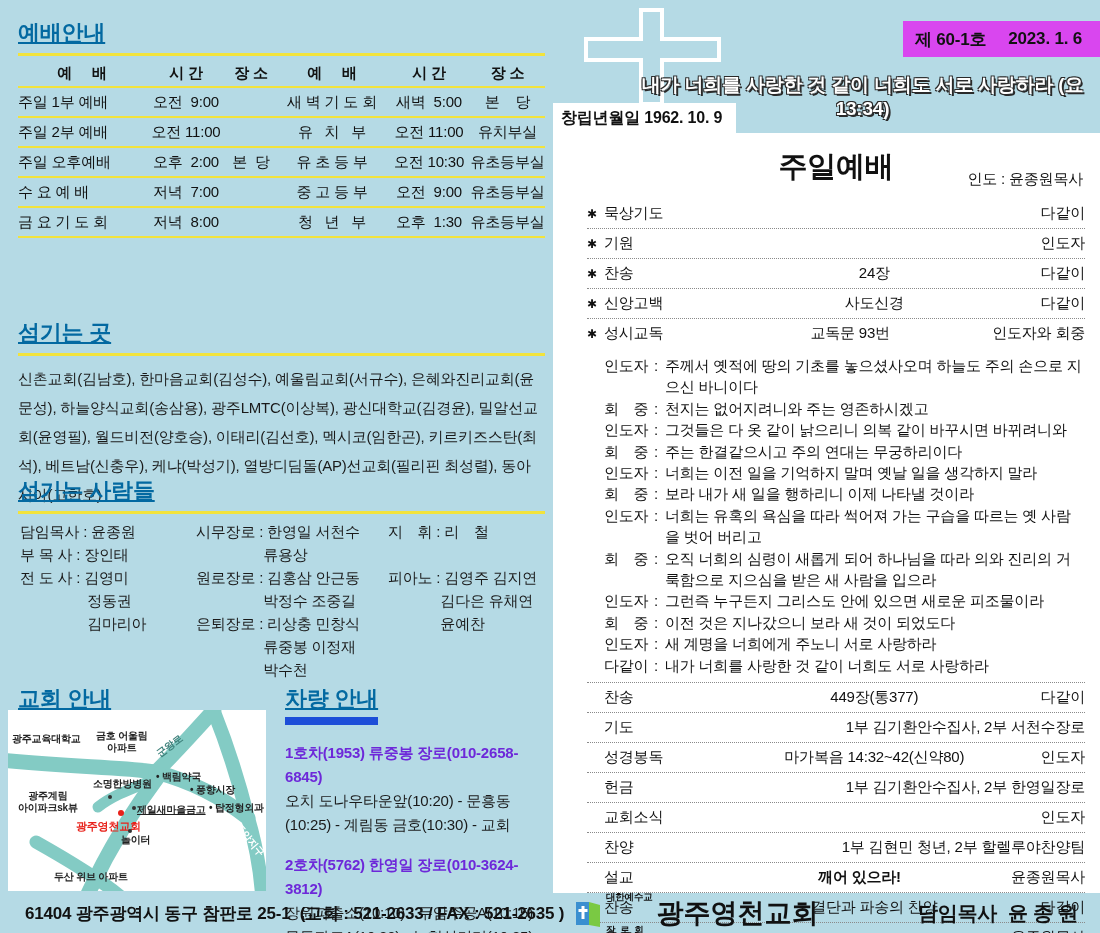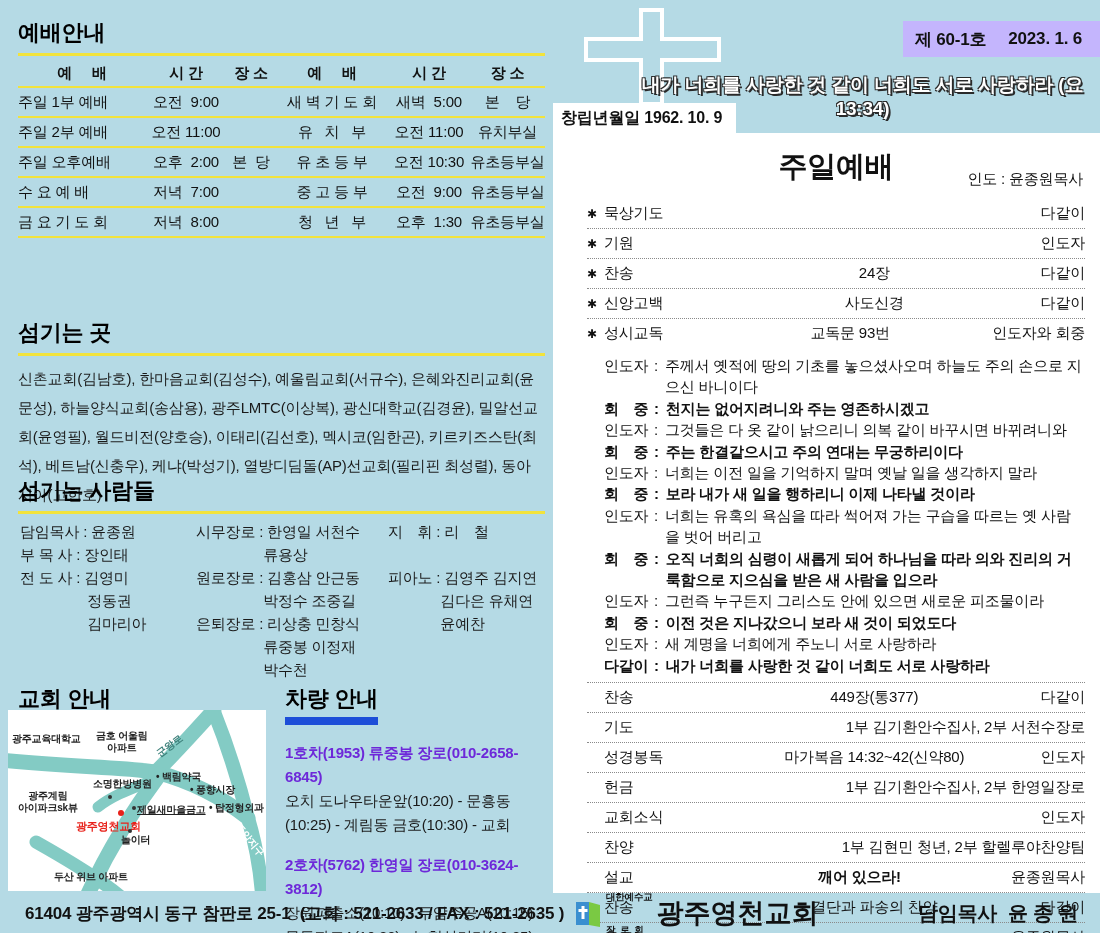--- a/index.html
+++ b/index.html
@@ -4,21 +4,21 @@
 <style>
   html,body{margin:0;padding:0;}
   body{
     width:1100px;height:933px;position:relative;overflow:hidden;
     background:#b5dae5;
     font-family:"Liberation Sans","DejaVu Sans",sans-serif;
     color:#111;letter-spacing:-0.2px;
   }
   
   .sec{position:absolute;}
-  .sec-title{font-size:22px;font-weight:bold;color:#000000;}
+  .sec-title{font-size:22px;font-weight:bold;color:#0369a1;text-decoration:underline;}
   .yellow-rule{border-bottom:3px solid #f2e33c;padding-bottom:5px;}
   .cyan-under{display:inline-block;border-bottom:8px solid #1d4ed8;padding-bottom:3px;}
 
   #worship-info{left:18px;top:18px;width:527px;}
   .wtable{margin-top:4px;}
   .wrow{display:grid;grid-template-columns:128px 80px 50px 112px 82px 75px;
         border-bottom:2px solid #f2e33c;align-items:center;height:28px;}
   .wrow span{font-size:15px;white-space:pre;text-align:center;}
   .wrow span:nth-child(1){text-align:left;}
   .wrow.hdr{height:26px;font-weight:bold;}
@@ -57,21 +57,21 @@
   .mdot-bank{left:124px;top:96px;}
   .mdot-playground{left:120px;top:119px;}
   .mdot-church{left:110px;top:100px;width:6px;height:6px;background:#e8211a;}
 
   #bus-guide{left:285px;top:684px;width:262px;}
   .bus-block{margin-top:16px;font-size:15px;line-height:24px;color:#1a1a1a;}
   .bus-block .bname{font-weight:bold;color:#6d28d9;}
 
   
   #cross-icon{position:absolute;left:584px;top:8px;}
-  #issue-box{position:absolute;left:903px;top:21px;width:197px;height:36px;background:#c4b5fd;
+  #issue-box{position:absolute;left:903px;top:21px;width:197px;height:36px;background:#d946ef;
              display:flex;align-items:center;font-size:17px;font-weight:bold;padding-left:12px;box-sizing:border-box;}
   #issue-box .gap{width:22px;}
   #verse-banner{position:absolute;left:625px;top:72px;width:475px;text-align:center;
     font-size:19px;font-weight:bold;color:#fff;
     text-shadow:2px 2px 0 #2a2a2a,-1px -1px 0 #2a2a2a,1px -1px 0 #2a2a2a,-1px 1px 0 #2a2a2a;}
   #founded-box{position:absolute;left:553px;top:103px;height:30px;background:#fff;
     display:flex;align-items:center;padding:0 14px 0 8px;font-size:16px;font-weight:bold;}
 
   #right-panel{position:absolute;left:553px;top:133px;width:547px;height:760px;background:#fff;
     box-sizing:border-box;padding:10px 15px 0 34px;}
@@ -85,21 +85,21 @@
   .srow .sname{width:104px;flex:none;white-space:pre;}
   .srow .scenter{flex:1;text-align:center;white-space:nowrap;}
   .srow .sright{flex:none;text-align:right;white-space:nowrap;}
   .srow.sermon .scenter{font-weight:bold;font-size:15px;}
   #part2{border-top:1px dotted #8a8a8a;}
   #reading{margin:7px 0 6px 17px;}
   .rline{display:flex;font-size:15px;line-height:21.4px;}
   .rline .who{flex:none;width:47px;white-space:pre;}
   .rline .colon{flex:none;padding:0 7px 0 3px;}
   .rline .rtext{flex:1;}
-  .rline.bold{font-weight:bold;justify-content:flex-end;}
+  .rline.bold{font-weight:normal;justify-content:flex-end;}
 
   
   #footer{position:absolute;left:0;top:893px;width:1100px;height:40px;display:flex;align-items:center;}
   #footer-address{margin-left:25px;font-size:17px;font-weight:bold;white-space:pre;}
   #footer-church{position:absolute;left:575px;display:flex;align-items:center;}
   #denom{margin-left:5px;font-size:9.5px;font-weight:bold;line-height:11px;white-space:pre;}
   #church-name{font-size:27px;font-weight:bold;margin-left:4px;letter-spacing:0px;}
   #pastor{position:absolute;right:22px;font-size:20px;font-weight:bold;white-space:pre;}
 </style>
 </head>

